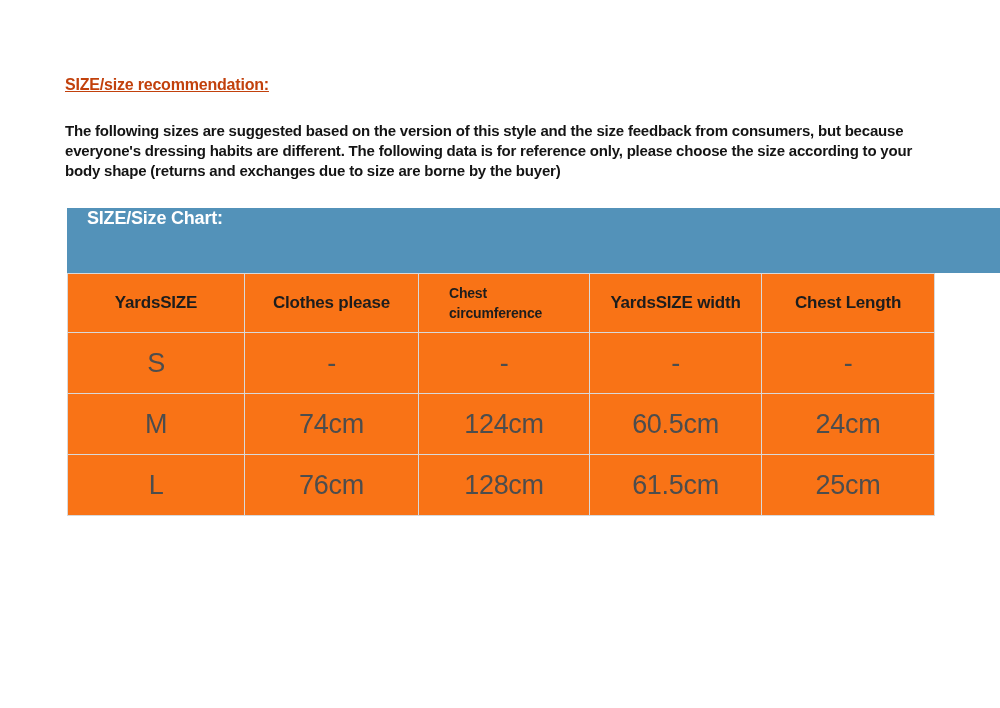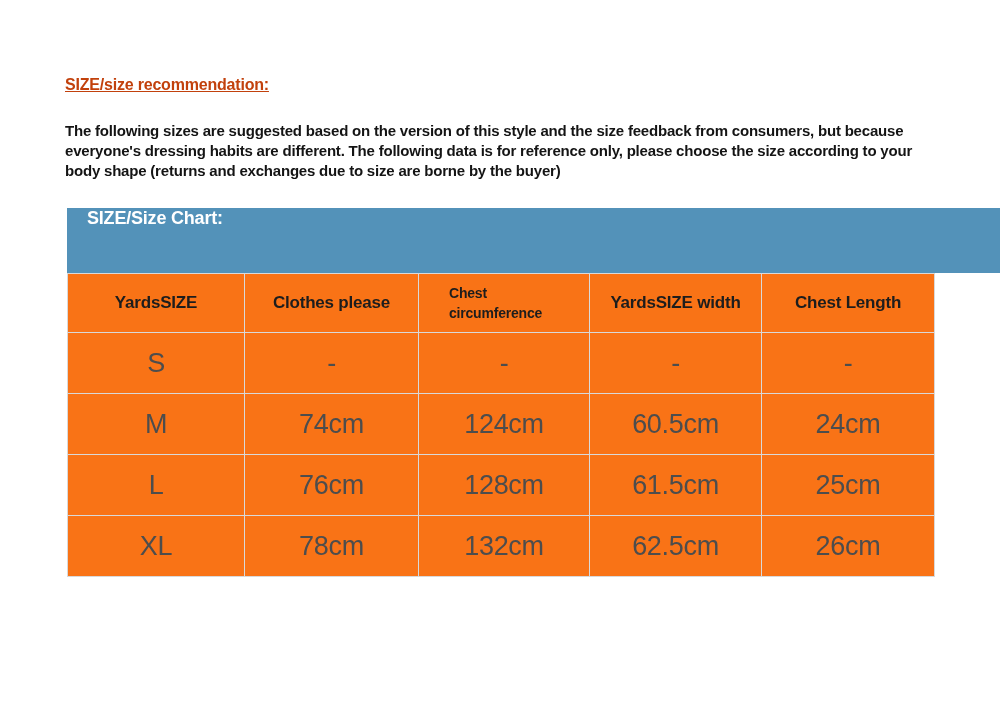--- a/index.html
+++ b/index.html
@@ -143,23 +143,16 @@
         <td>60.5cm</td>
         <td>24cm</td>
       </tr>
       <tr>
         <td>L</td>
         <td>76cm</td>
         <td>128cm</td>
         <td>61.5cm</td>
         <td>25cm</td>
       </tr>
-      <tr>
-        <td>XL</td>
-        <td>78cm</td>
-        <td>132cm</td>
-        <td>62.5cm</td>
-        <td>26cm</td>
-      </tr>
     </tbody>
   </table>
 
 </div>
 
 </body></html>

